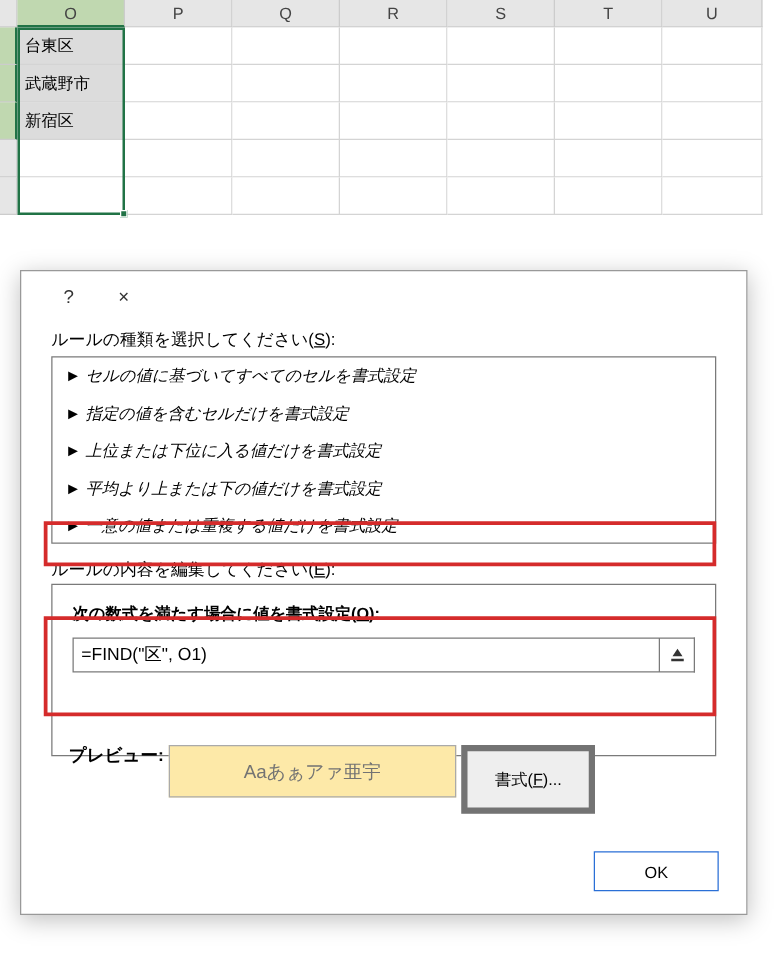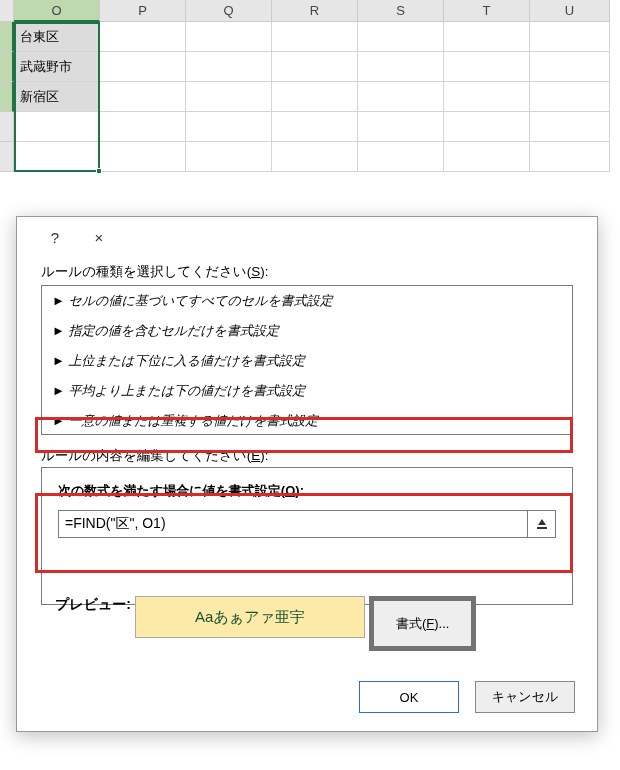--- a/index.html
+++ b/index.html
@@ -102,21 +102,21 @@
       display:flex; align-items:center; justify-content:center; background:#fff;
     }
     .preview-row {
       display:flex; align-items:flex-start; gap:4px;
       position:absolute; left:38px; bottom: 80px;
     }
     .preview-lbl { font-weight:bold; font-size:14px; }
     .preview-box {
       width: 230px; height:42px; border:1px solid #aaa;
       background:#fde9a8; display:flex; align-items:center; justify-content:center;
-      font-size:15px; color:#14532d;
+      font-size:15px; color:#737373;
     }
     .format-btn {
       height:55px; padding: 0 22px;
       border:5px solid #737373; background:#eee; font-size:13px;
     }
     .dialog-buttons {
       position:absolute; right: 22px; bottom: 18px; display:flex; gap:16px;
     }
     .dlg-btn {
       min-width: 100px; height: 32px;
@@ -235,18 +235,17 @@
   <div class="preview-row">
     <span class="preview-lbl">プレビュー:</span>
     <div class="preview-box">Aaあぁアァ亜宇</div>
     <button class="format-btn">
       <span>書式(</span><span class="underline">F</span><span>)...</span>
     </button>
   </div>
 
   <div class="dialog-buttons">
     <button class="dlg-btn ok">OK</button>
-    <button class="dlg-btn">キャンセル</button>
   </div>
 
   <div class="red-box" style="left:18px; top:200px; width:538px; height:36px"></div>
   <div class="red-box" style="left:18px; top:276px; width:538px; height:80px"></div>
 </div>
 
 </body></html>

